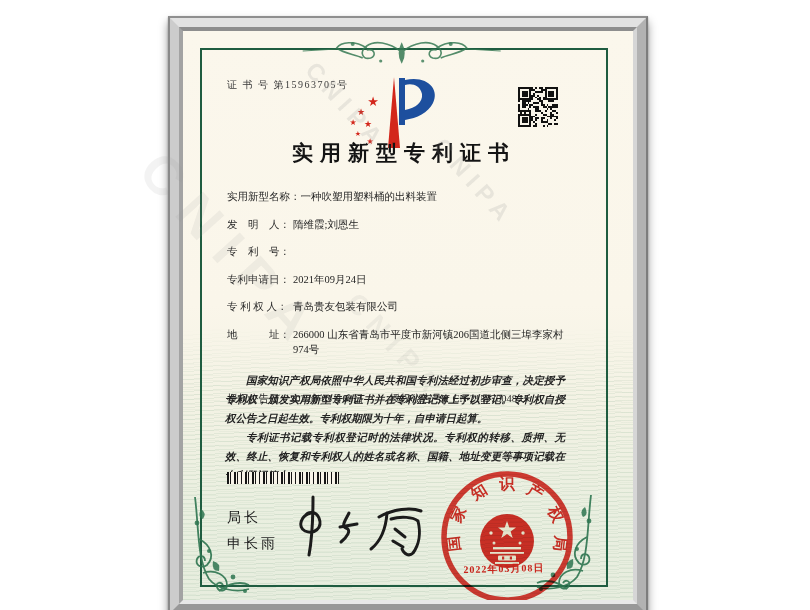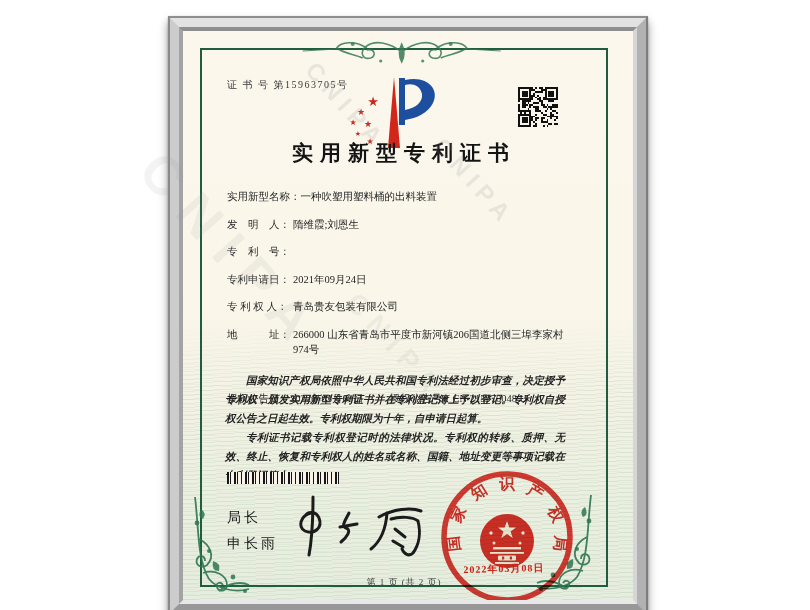--- a/index.html
+++ b/index.html
@@ -378,21 +378,20 @@
                 <rect x="63" y="103" width="24" height="2"></rect>
               </g>
               <g fill="#d9251c">
                 <rect x="70" y="97.5" width="2.2" height="3"></rect>
                 <rect x="77.8" y="97.5" width="2.2" height="3"></rect>
               </g>
             </g>
           </svg>
           <div class="seal-date">2022年03月08日</div>
 
-          <div class="footer">第 1 页 (共 2 页)</div>
 
         </div>
       </div>
     </div>
   </div>
 
   <div class="wm wm1">CNIPA</div>
   <div class="wm wm2">CNIPA</div>
   <div class="wm wm3">CNIPA</div>
   <div class="wm wm4">CNIPA</div>

